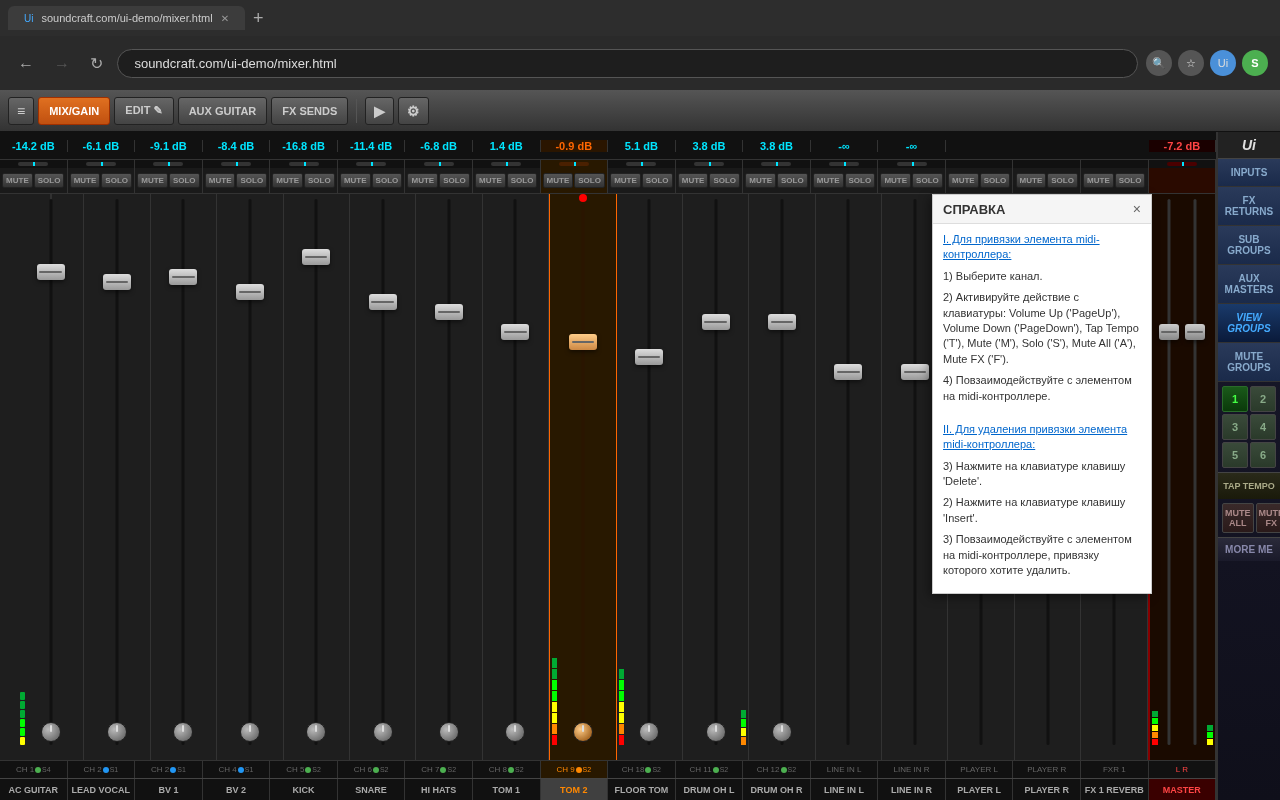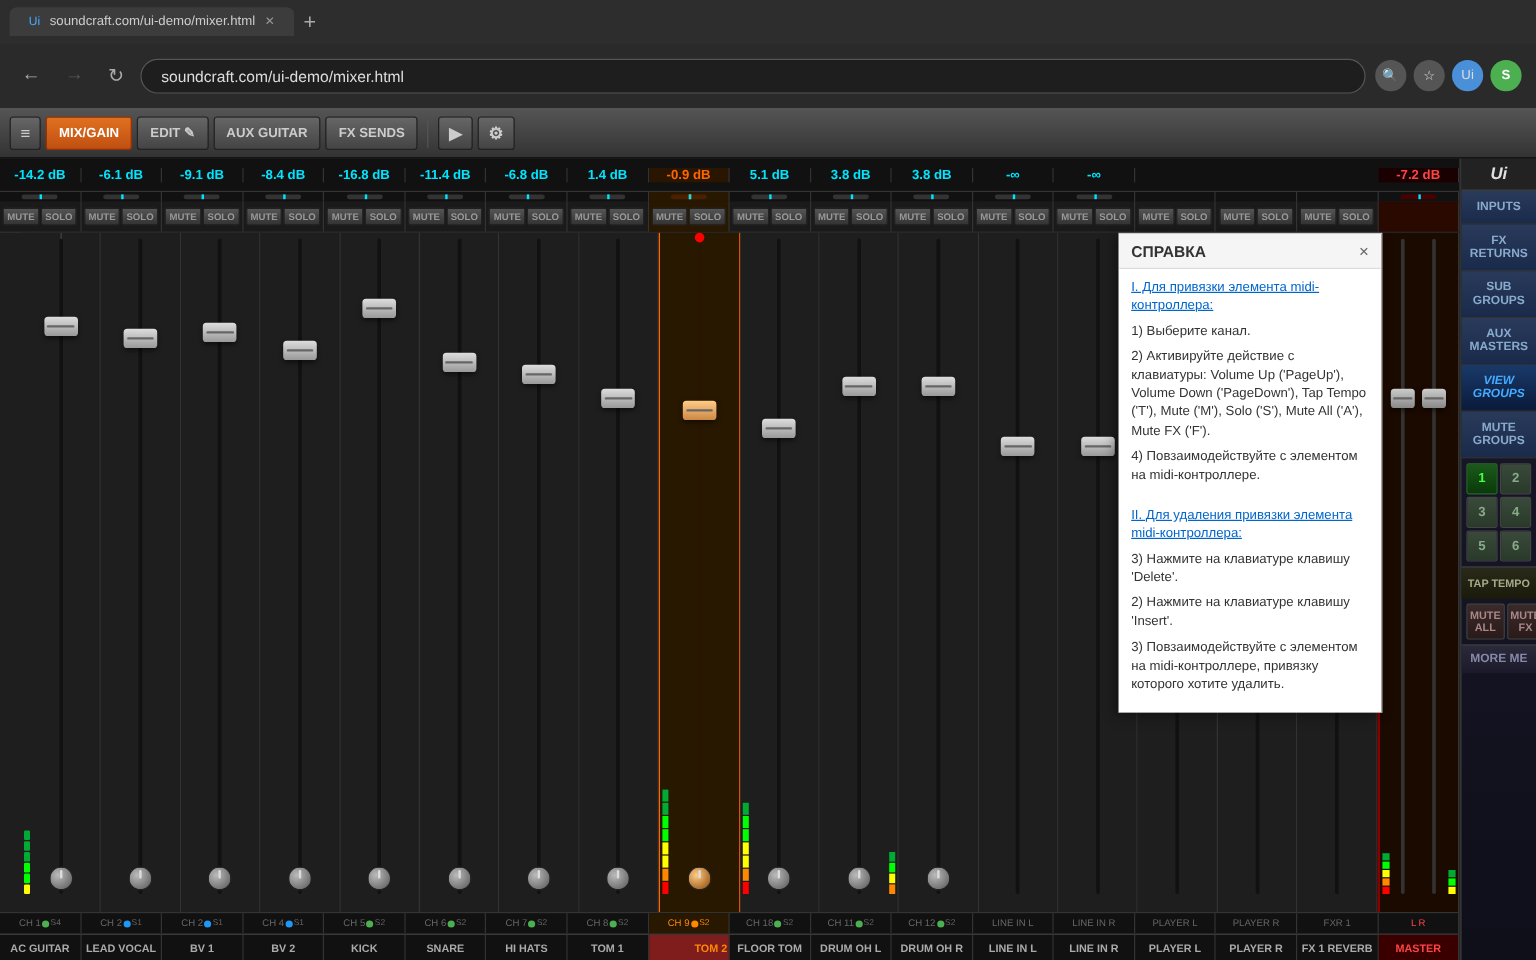--- a/index.html
+++ b/index.html
@@ -579,21 +579,21 @@
           </div>
         <div class="channel-name-cell">
             <span class="channel-name">SNARE</span>
           </div>
         <div class="channel-name-cell">
             <span class="channel-name">HI HATS</span>
           </div>
         <div class="channel-name-cell">
             <span class="channel-name">TOM 1</span>
           </div>
-        <div class="channel-name-cell" style="background:#7f1d1d;justify-content:flex-end;">
+        <div class="channel-name-cell" style="background:#404040;">
             <span class="channel-name highlighted">TOM 2</span>
           </div>
         <div class="channel-name-cell">
             <span class="channel-name">FLOOR TOM</span>
           </div>
         <div class="channel-name-cell">
             <span class="channel-name">DRUM OH L</span>
           </div>
         <div class="channel-name-cell">
             <span class="channel-name">DRUM OH R</span>

